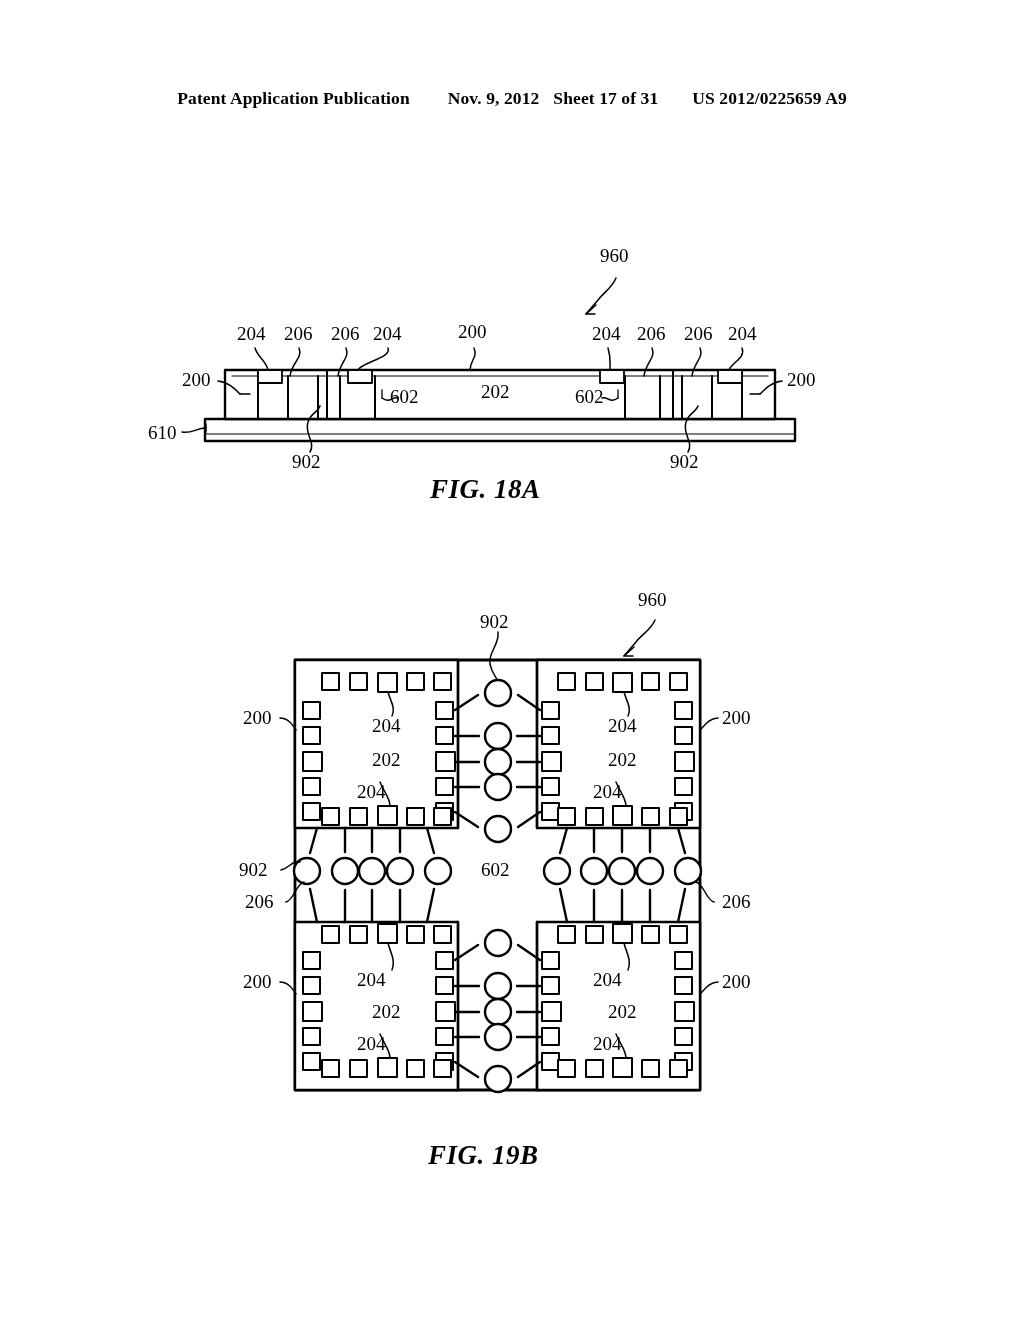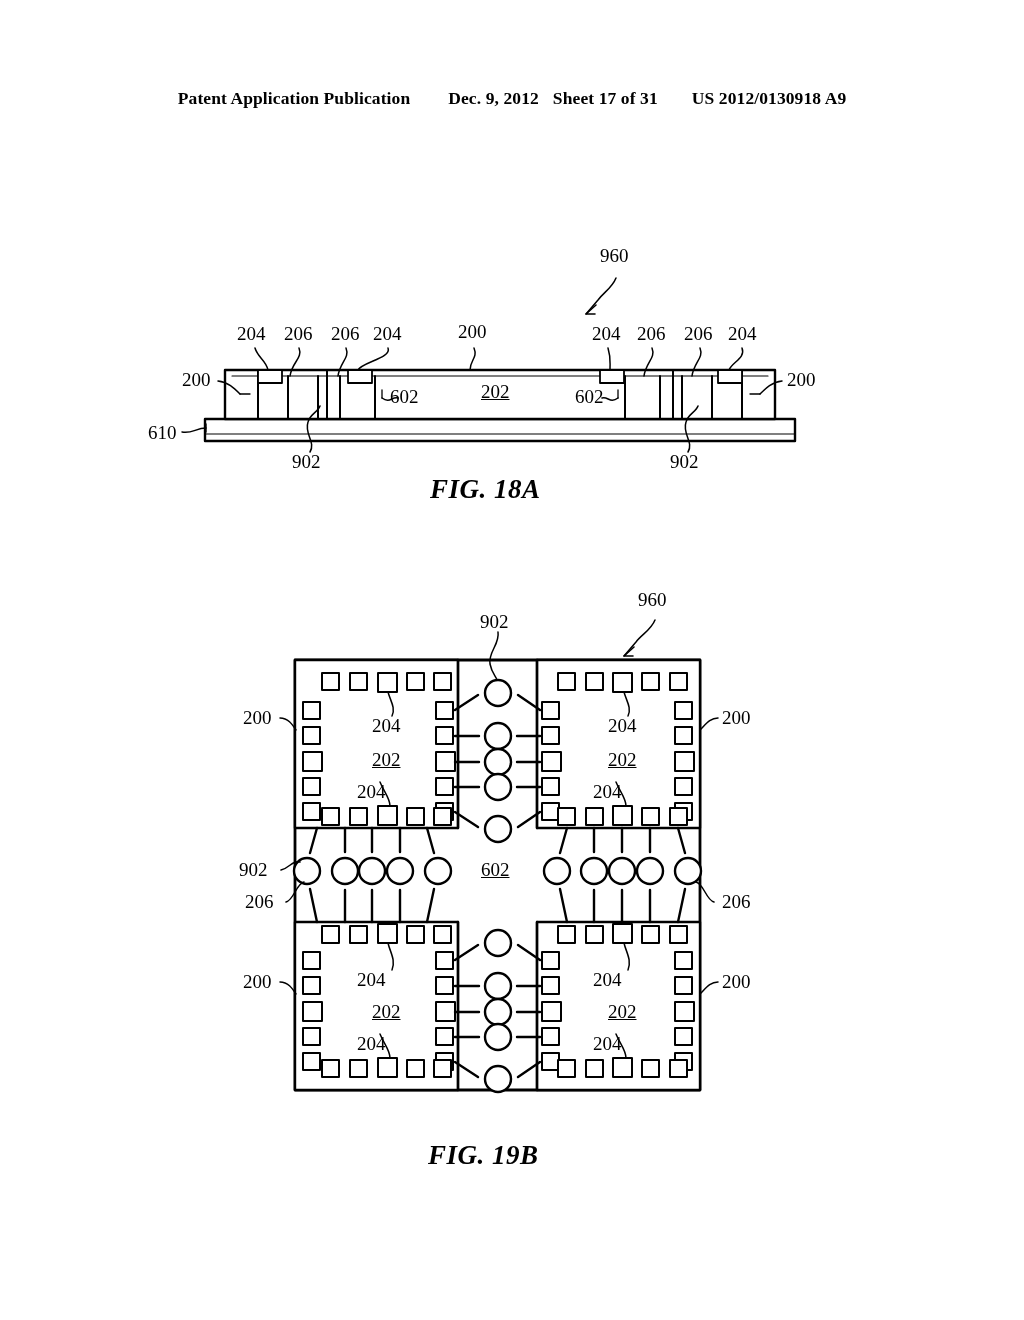--- a/index.html
+++ b/index.html
@@ -43,21 +43,21 @@
   .pub-header .gap-c { width: 34px; }
 
   
   .lbl {
     position: absolute;
     font-family: "Liberation Serif", serif;
     font-size: 19px;
     line-height: 1;
     white-space: nowrap;
   }
-  .lbl.u { text-decoration: underline; }
+  .lbl.u { }
   .fig-caption {
     position: absolute;
     font-family: "Liberation Serif", serif;
     font-style: italic;
     font-weight: bold;
     font-size: 27px;
     letter-spacing: 0.5px;
     white-space: nowrap;
     margin-top: 27px;
   }
@@ -65,25 +65,25 @@
   .figwrap { position: absolute; }
 </style>
 </head>
 <body>
 
 <div class="page">
 
   <div class="pub-header">
     <span class="seg">Patent Application Publication</span>
     <span class="gap-a"></span>
-    <span class="seg">Dec. 9, 2012</span>
+    <span class="seg">Nov. 9, 2012</span>
     <span class="gap-b"></span>
     <span class="seg">Sheet 17 of 31</span>
     <span class="gap-c"></span>
-    <span class="seg">US 2012/0130918 A9</span>
+    <span class="seg">US 2012/0225659 A9</span>
   </div>
 
   <div class="figwrap" style="left:0px; top:0px; width:1024px; height:520px;">
 
     <svg width="1024" height="520" viewBox="0 0 1024 520">
       <g fill="none" stroke="#000" stroke-width="2" stroke-linecap="round" stroke-linejoin="round">
 
         <rect x="205" y="419" width="590" height="22" fill="#fff" stroke="#000" stroke-width="2.4"></rect>
         <line x1="205" y1="434" x2="795" y2="434" stroke-width="1.2"></line>
 

